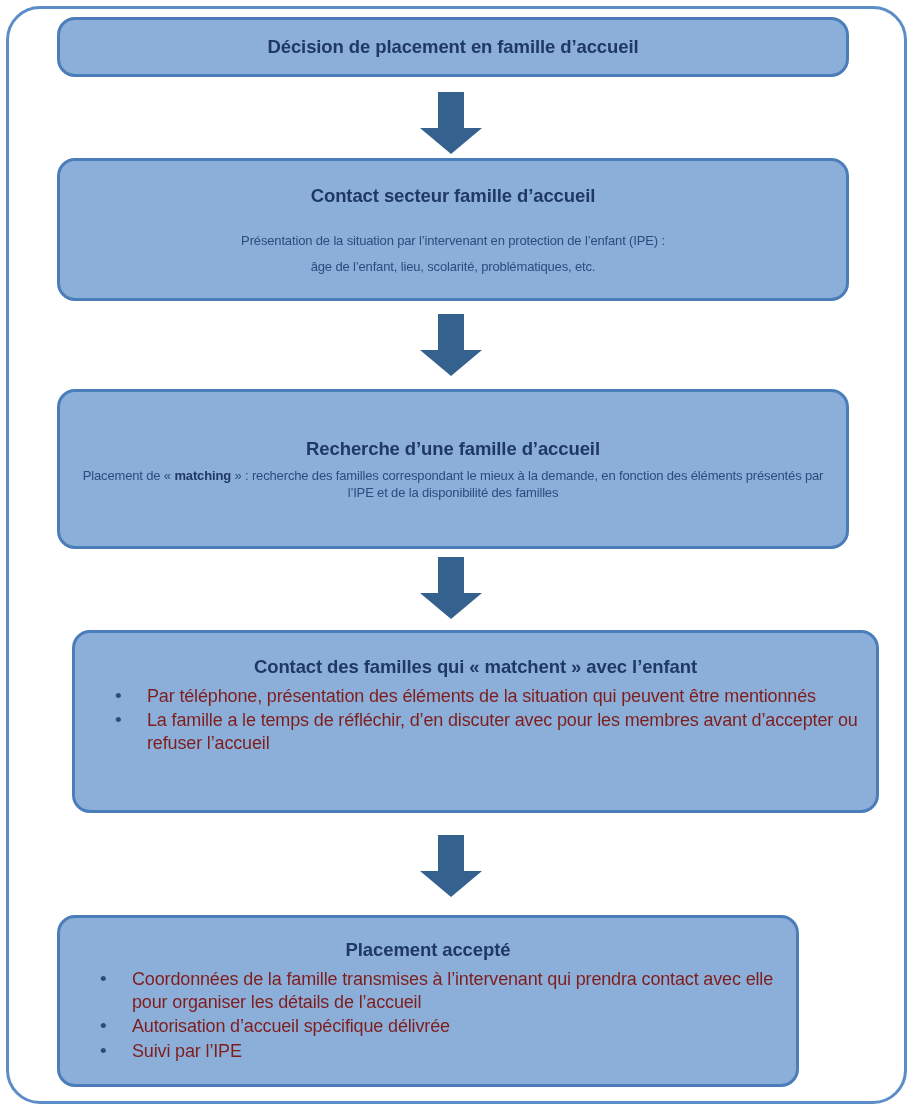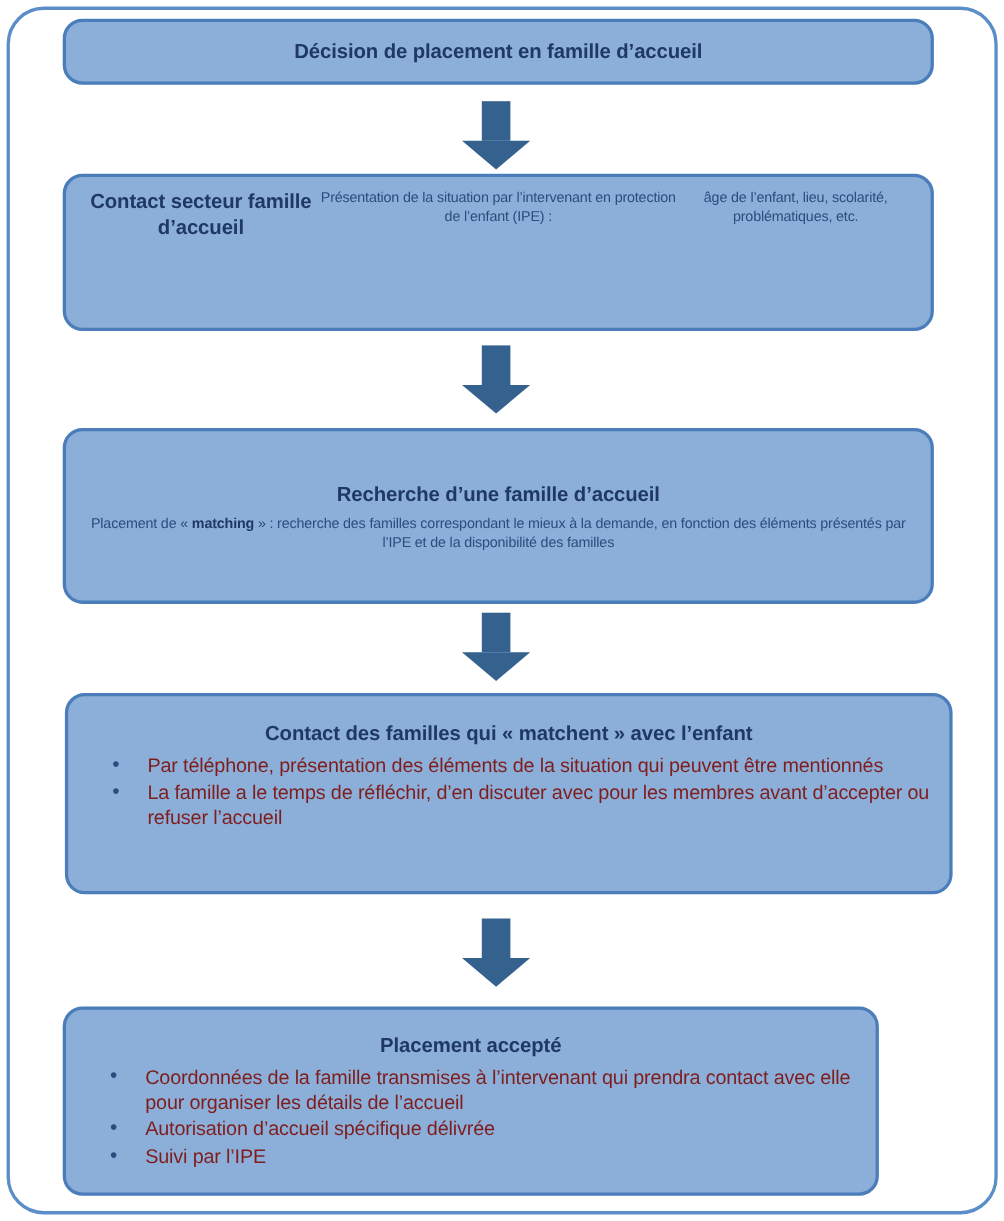--- a/index.html
+++ b/index.html
@@ -31,21 +31,21 @@
     background: transparent;
   }
 
   
   .flow-box {
     position: absolute;
     background: #8BAFD9;
     border: 3px solid #4A7DBA;
     border-radius: 18px;
     color: #1F3864;
-    padding: 10px 14px;
+    padding: 23px 14px;
   }
 
   .box-title {
     font-weight: bold;
     text-align: center;
     font-size: 18.5px;
     line-height: 1.32;
     letter-spacing: -0.1px;
     color: #1F3864;
   }
@@ -114,32 +114,32 @@
   }
 
   
   #box-1 { left: 57px;  top: 17px;  width: 792px; height: 60px;
            display: flex; align-items: center; justify-content: center; }
   #arrow-1 { left: 420px; top: 92px; height: 62px; }
   #arrow-1 .shaft { height: 36px; }
   #arrow-1 .head  { top: 36px; }
 
   #box-2 { left: 57px;  top: 158px; width: 792px; height: 143px;
-           display: flex; flex-direction: row; justify-content: center; }
+           display: flex; flex-direction: column; justify-content: space-between; }
   #arrow-2 { left: 420px; top: 314px; height: 62px; }
   #arrow-2 .shaft { height: 36px; }
   #arrow-2 .head  { top: 36px; }
 
   #box-3 { left: 57px;  top: 389px; width: 792px; height: 160px;
            display: flex; flex-direction: column; justify-content: center; }
   #arrow-3 { left: 420px; top: 557px; height: 62px; }
   #arrow-3 .shaft { height: 36px; }
   #arrow-3 .head  { top: 36px; }
 
-  #box-4 { left: 59px;  top: 630px; width: 807px; height: 183px;
+  #box-4 { left: 72px;  top: 630px; width: 807px; height: 183px;
            display: flex; flex-direction: column; justify-content: flex-start;
            padding-top: 22px; }
   #arrow-4 { left: 420px; top: 835px; height: 62px; }
   #arrow-4 .shaft { height: 36px; }
   #arrow-4 .head  { top: 36px; }
 
   #box-5 { left: 57px;  top: 915px; width: 742px; height: 172px;
            display: flex; flex-direction: column; justify-content: flex-start;
            padding-top: 20px; }
 

